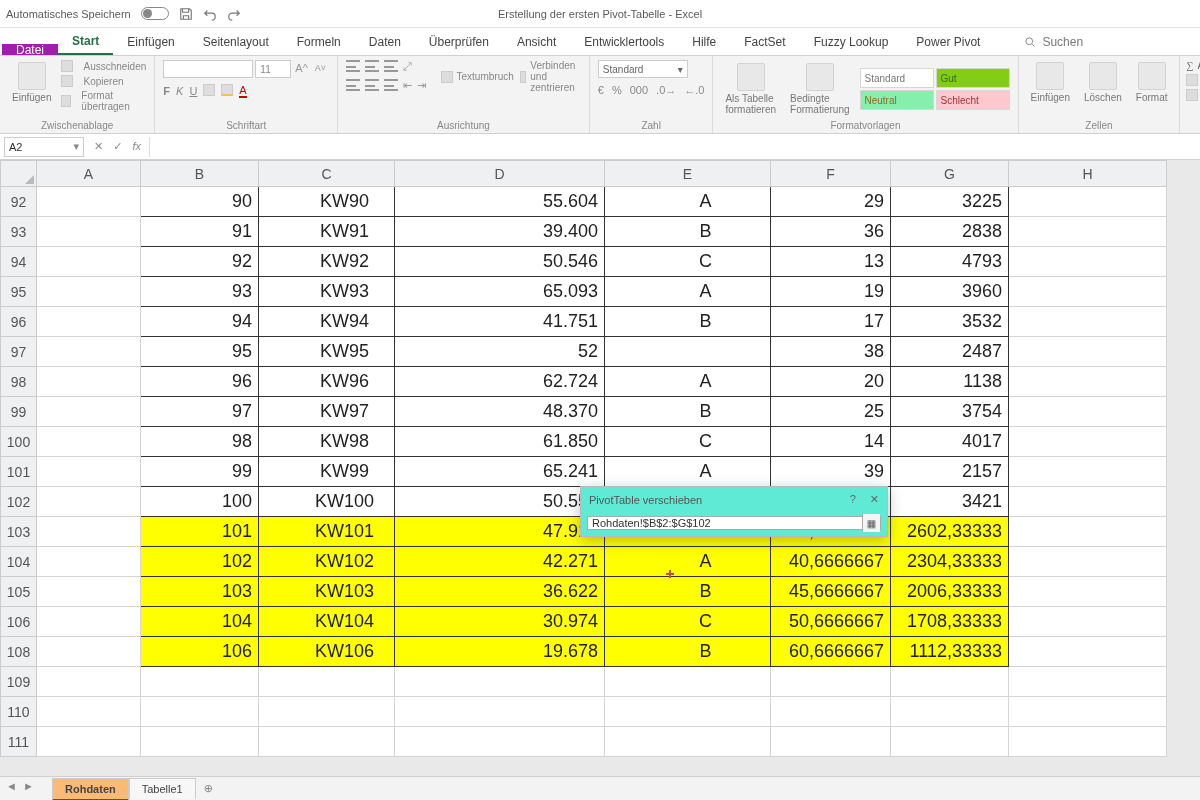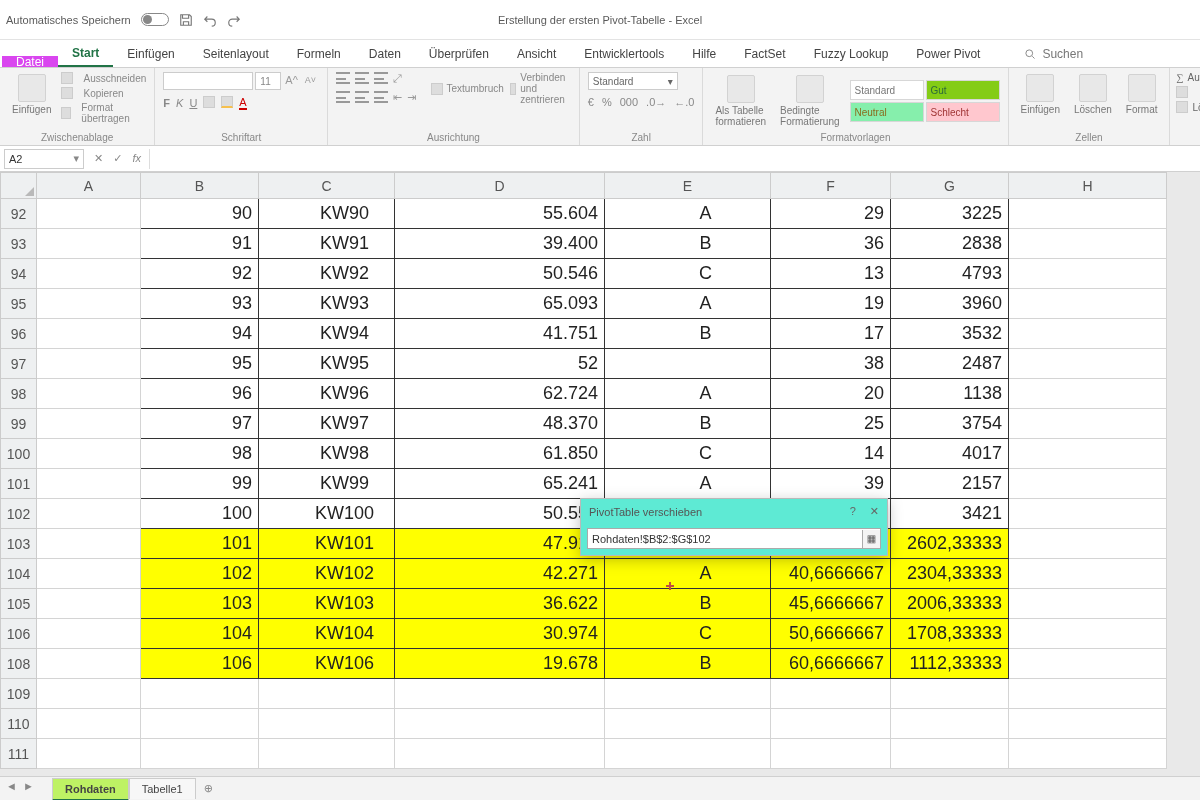--- a/index.html
+++ b/index.html
@@ -1,29 +1,29 @@
 <!DOCTYPE html>
 <html><head>
 <meta charset="utf-8">
 <style>
 * { margin: 0; padding: 0; box-sizing: border-box; font-family: 'Segoe UI', Tahoma, sans-serif; }
 body { width: 1200px; height: 800px; overflow: hidden; background: #fff; font-size: 12px; color: #333; position: relative; }
 
 
-.titlebar { height: 40px; background: #fff; display: flex; align-items: center; padding: 0 6px; gap: 8px; font-size: 11px; color: #5a5a5a; border-bottom: 1px solid #e3e3e3;}
+.titlebar { height: 28px; background: #fff; display: flex; align-items: center; padding: 0 6px; gap: 8px; font-size: 11px; color: #5a5a5a; border-bottom: 1px solid #e3e3e3;}
 .titlebar .qat { display: flex; align-items: center; gap: 10px; }
 .titlebar .title { position: absolute; left: 50%; transform: translateX(-50%); }
 .toggle { width: 28px; height: 13px; border: 1px solid #888; border-radius: 7px; display: inline-flex; align-items: center; padding: 1px; }
 .toggle .knob { width: 9px; height: 9px; border-radius: 50%; background: #888; }
 .qat-icon { width: 14px; height: 14px; color: #777; display:inline-flex; align-items:center; justify-content:center;}
 
 
 .ribbon-tabs { height: 28px; display: flex; align-items: stretch; padding-left: 2px; border-bottom: 1px solid #d0d0d0; font-size: 12px; }
 .ribbon-tabs .tab { padding: 0 14px; display: flex; align-items: center; color: #444; cursor: default; }
-.ribbon-tabs .tab.file { background: #d946ef; color: #fff; padding: 0 14px; margin-top: 16px; }
+.ribbon-tabs .tab.file { background: #a21caf; color: #fff; padding: 0 14px; margin-top: 16px; }
 .ribbon-tabs .tab.active { border-bottom: 2px solid #217346; color: #217346; font-weight: 600; }
 .ribbon-tabs .search { margin-left: 20px; display: flex; align-items: center; gap: 6px; color: #777; padding: 0 10px;}
 .ribbon-tabs .search svg { width:12px; height:12px; }
 
 
 .ribbon { height: 78px; background: #f3f3f3; display: flex; border-bottom: 1px solid #d0d0d0; font-size: 11px; color: #888; }
 .group { border-right: 1px solid #dadada; padding: 4px 8px 2px 8px; display: flex; flex-direction: column; justify-content: space-between; }
 .group .controls { display:flex; gap:6px; align-items:flex-start; flex:1;}
 .group .label { text-align: center; font-size: 10px; color: #888; padding-top:2px;}
 .bigbtn { display:flex; flex-direction:column; align-items:center; gap:2px; padding:2px 4px; font-size:10px; color:#777;}
@@ -72,34 +72,34 @@
 td.c{text-align:center;padding-left:42px;}
 td.yl{background:#ffff00;}
 .colA{width:104px;} .colB{width:118px;} .colC{width:136px;} .colD{width:210px;} .colE{width:166px;} .colF{width:120px;} .colG{width:118px;} .colH{width:158px;}
 
 
 .dialog{position:absolute;left:580px;top:326px;width:308px;background:#5eead4;border:1px solid #b9b9b9;box-shadow:0 4px 14px rgba(0,0,0,0.25);font-size:11px;}
 .dialog .dlg-title{display:flex;justify-content:space-between;align-items:center;padding:6px 8px;color:#555;}
 .dialog .dlg-title .dbtns{display:flex;gap:14px;color:#666;}
 .dialog .dlg-title .dbtns span{cursor:default;}
 .dialog .dlg-body{padding:4px 6px 6px 6px;}
-.dialog .refinput{display:flex;align-items:center;border:1px solid #aaa;height:21px;background:#fff;}
+.dialog .refinput{display:flex;align-items:center;border:1px solid #aaa;height:14px;background:#fff;}
 .dialog .refinput input{flex:1;border:none;outline:none;font-size:11px;padding:0 4px;color:#333;}
 .dialog .refinput .picker{width:18px;height:18px;border-left:1px solid #aaa;display:flex;align-items:center;justify-content:center;font-size:10px;color:#555;background:#f4f4f4;}
 
 
 .cellcursor{position:absolute;left:664px;top:408px;width:12px;height:12px;font-size:12px;color:#c05040;pointer-events:none;}
 .cellcursor::before{content:"";position:absolute;left:2px;top:5px;width:8px;height:2px;background:#c05040;}
 .cellcursor::after{content:"";position:absolute;left:5px;top:2px;width:2px;height:8px;background:#c05040;}
 
 
 .sheettabs{position:absolute;bottom:0;left:0;right:0;height:24px;background:#f3f3f3;border-top:1px solid #d0d0d0;display:flex;align-items:center;font-size:11px;gap:0;padding-left:52px;}
 .sheettabs .navbtns{position:absolute;left:6px;top:3px;display:flex;gap:6px;color:#888;}
 .sheettabs .st{padding:4px 12px;border:1px solid #ccc;border-bottom:none;background:#f7f7f7;color:#444;}
-.sheettabs .st.active{background:#bef264;font-weight:600;border-bottom:2px solid #217346;margin-bottom:-1px;}
+.sheettabs .st.active{background:#fdba74;font-weight:600;border-bottom:2px solid #217346;margin-bottom:-1px;}
 .sheettabs .addsheet{padding:4px 8px;color:#888;}
 
 
 </style>
 </head>
 <body>
 
 <div class="titlebar">
   <div class="qat">
     <span>Automatisches Speichern</span>
@@ -171,21 +171,21 @@
       </div>
     </div>
     <div class="label">Zwischenablage</div>
   </div>
 
   <div class="group">
     <div class="controls">
       <div class="fontbox">
         <div class="fsel">
           <span class="combo" style="width:90px">&nbsp;</span>
-          <span class="combo" style="width:26px">11</span>
+          <span class="combo" style="width:36px">11</span>
           <span style="font-size:11px;color:#999;padding:2px">A^</span>
           <span style="font-size:9px;color:#999;padding:3px">A˅</span>
         </div>
         <div class="fbtns">
           <span style="font-weight:700">F</span>
           <span style="font-style:italic">K</span>
           <span style="text-decoration:underline">U</span>
           <span><i class="mini-ico"></i></span>
           <span><i class="mini-ico" style="border-bottom:2px solid #f6c04d"></i></span>
           <span style="color:#c00;border-bottom:2px solid #c00">A</span>

